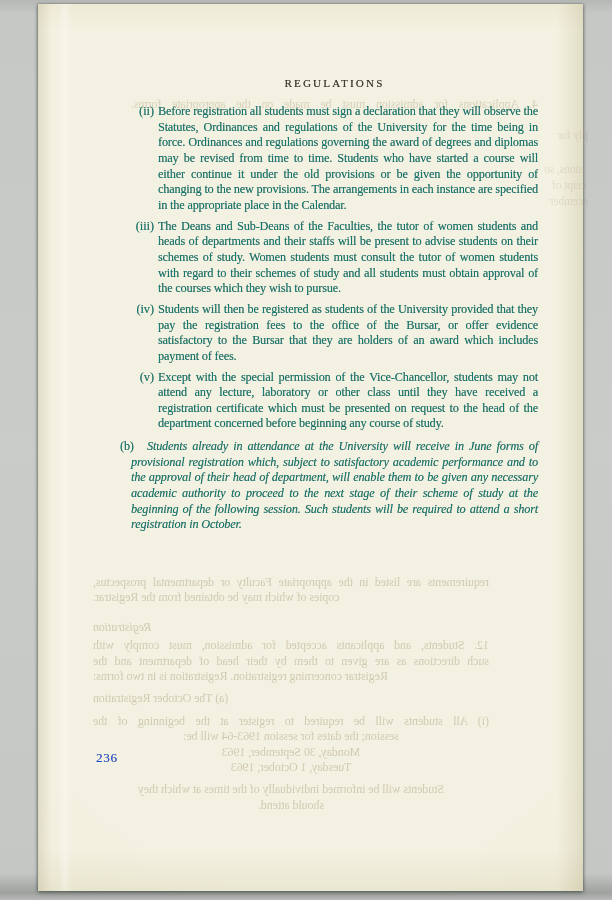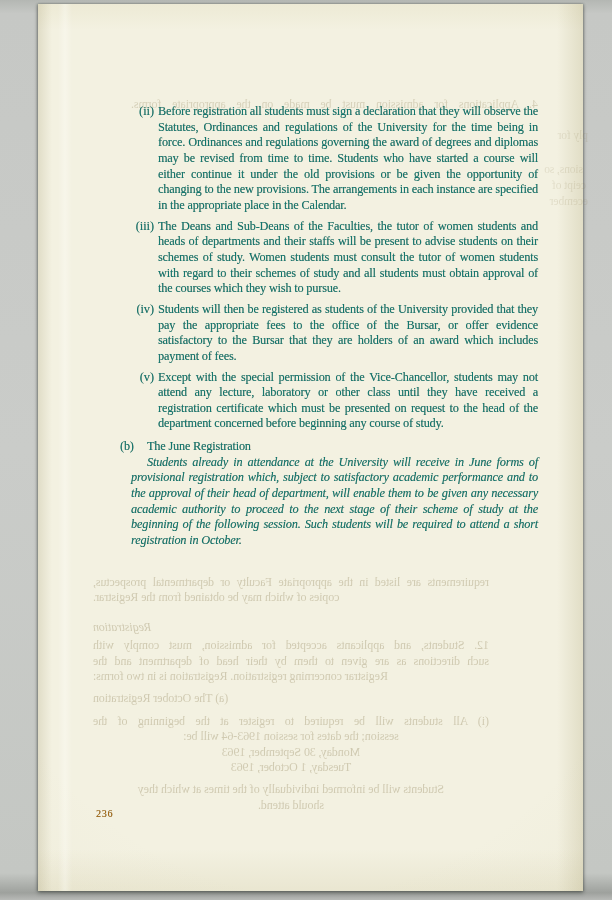--- a/index.html
+++ b/index.html
@@ -35,22 +35,22 @@
     text-shadow:.15px .15px .3px rgba(45,38,25,.42);
   }
   .item{position:relative;padding-left:27px;margin-bottom:5px;}
   .item-label{position:absolute;left:0;top:0;width:23px;text-align:right;letter-spacing:0;}
   .ital{}
   .sec-b{position:relative;margin-top:7px;}
   .sec-b-label{position:absolute;left:-11px;top:0;}
   .sec-b-title{margin-left:16px;}
   .sec-b-para{text-indent:16px;font-style:italic;}
   .pagenum{
-    position:absolute;left:58px;top:804px;font-size:10px;letter-spacing:.8px;
-    color:#a16207;text-shadow:.15px .15px .3px rgba(45,38,25,.42);
+    position:absolute;left:58px;top:746px;font-size:13px;letter-spacing:.8px;
+    color:#1d4ed8;text-shadow:.15px .15px .3px rgba(45,38,25,.42);
   }
   
   .ghost{
     position:absolute;transform:scaleX(-1);filter:blur(.55px);
     color:#8a7c52;font-size:12px;line-height:15.4px;letter-spacing:-.1px;
     text-align:justify;pointer-events:none;
   }
   .g-top{left:93px;top:93px;width:407px;opacity:.28;text-align-last:justify;}
   .g-block{left:55px;top:571px;width:396px;opacity:.33;}
   .gl{text-align:justify;text-align-last:justify;}
@@ -84,42 +84,42 @@
       <div class="gl-end">Registrar concerning registration.  Registration is in two forms:</div>
       <div class="g-sub">(a) The October Registration</div>
       <div class="gl g-last">(i) All students will be required to register at the beginning of the</div>
       <div class="gc">session; the dates for session 1963-64 will be:</div>
       <div class="gc">Monday, 30 September, 1963</div>
       <div class="gc">Tuesday, 1 October, 1963</div>
       <div class="gc g-last">Students will be informed individually of the times at which they</div>
       <div class="gc">should attend.</div>
     </div>
 
+    <div class="head">REGULATIONS</div>
 
     <div class="content">
 
       <div class="item">
         <span class="item-label">(ii)</span><span>Before registration all students must sign a declaration that they will observe the Statutes, Ordinances and regulations of the University for the time being in force.  Ordinances and regulations governing the award of degrees and diplomas may be revised from time to time.  Students who have started a course will either continue it under the old provisions or be given the opportunity of changing to the new provisions.  The arrangements in each instance are specified in the appropriate place in the </span><span class="ital">Calendar</span><span>.</span>
       </div>
 
       <div class="item">
         <span class="item-label">(iii)</span><span>The Deans and Sub-Deans of the Faculties, the tutor of women students and heads of departments and their staffs will be present to advise students on their schemes of study.  Women students must consult the tutor of women students with regard to their schemes of study and all students must obtain approval of the courses which they wish to pursue.</span>
       </div>
 
       <div class="item">
-        <span class="item-label">(iv)</span><span>Students will then be registered as students of the University provided that they pay the appropriate fees to the office of the Bursar, or offer evidence satisfactory to the Bursar that they are holders of an award which includes payment of fees.</span>
+        <span class="item-label">(iv)</span><span>Students will then be registered as students of the University provided that they pay the registration fees to the office of the Bursar, or offer evidence satisfactory to the Bursar that they are holders of an award which includes payment of fees.</span>
       </div>
 
       <div class="item">
         <span class="item-label">(v)</span><span>Except with the special permission of the Vice-Chancellor, students may not attend any lecture, laboratory or other class until they have received a registration certificate which must be presented on request to the head of the department concerned before beginning any course of study.</span>
       </div>
 
       <div class="sec-b">
         <span class="sec-b-label">(b)</span>
-        <div class="sec-b-title">The June Registration</div>
         <div class="sec-b-para">Students already in attendance at the University will receive in June forms of provisional registration which, subject to satisfactory academic performance and to the approval of their head of department, will enable them to be given any necessary academic authority to proceed to the next stage of their scheme of study at the beginning of the following session.  Such students will be required to attend a short registration in October.</div>
       </div>
 
     </div>
 
     <div class="pagenum">236</div>
 
   </div>
 </div>
 

